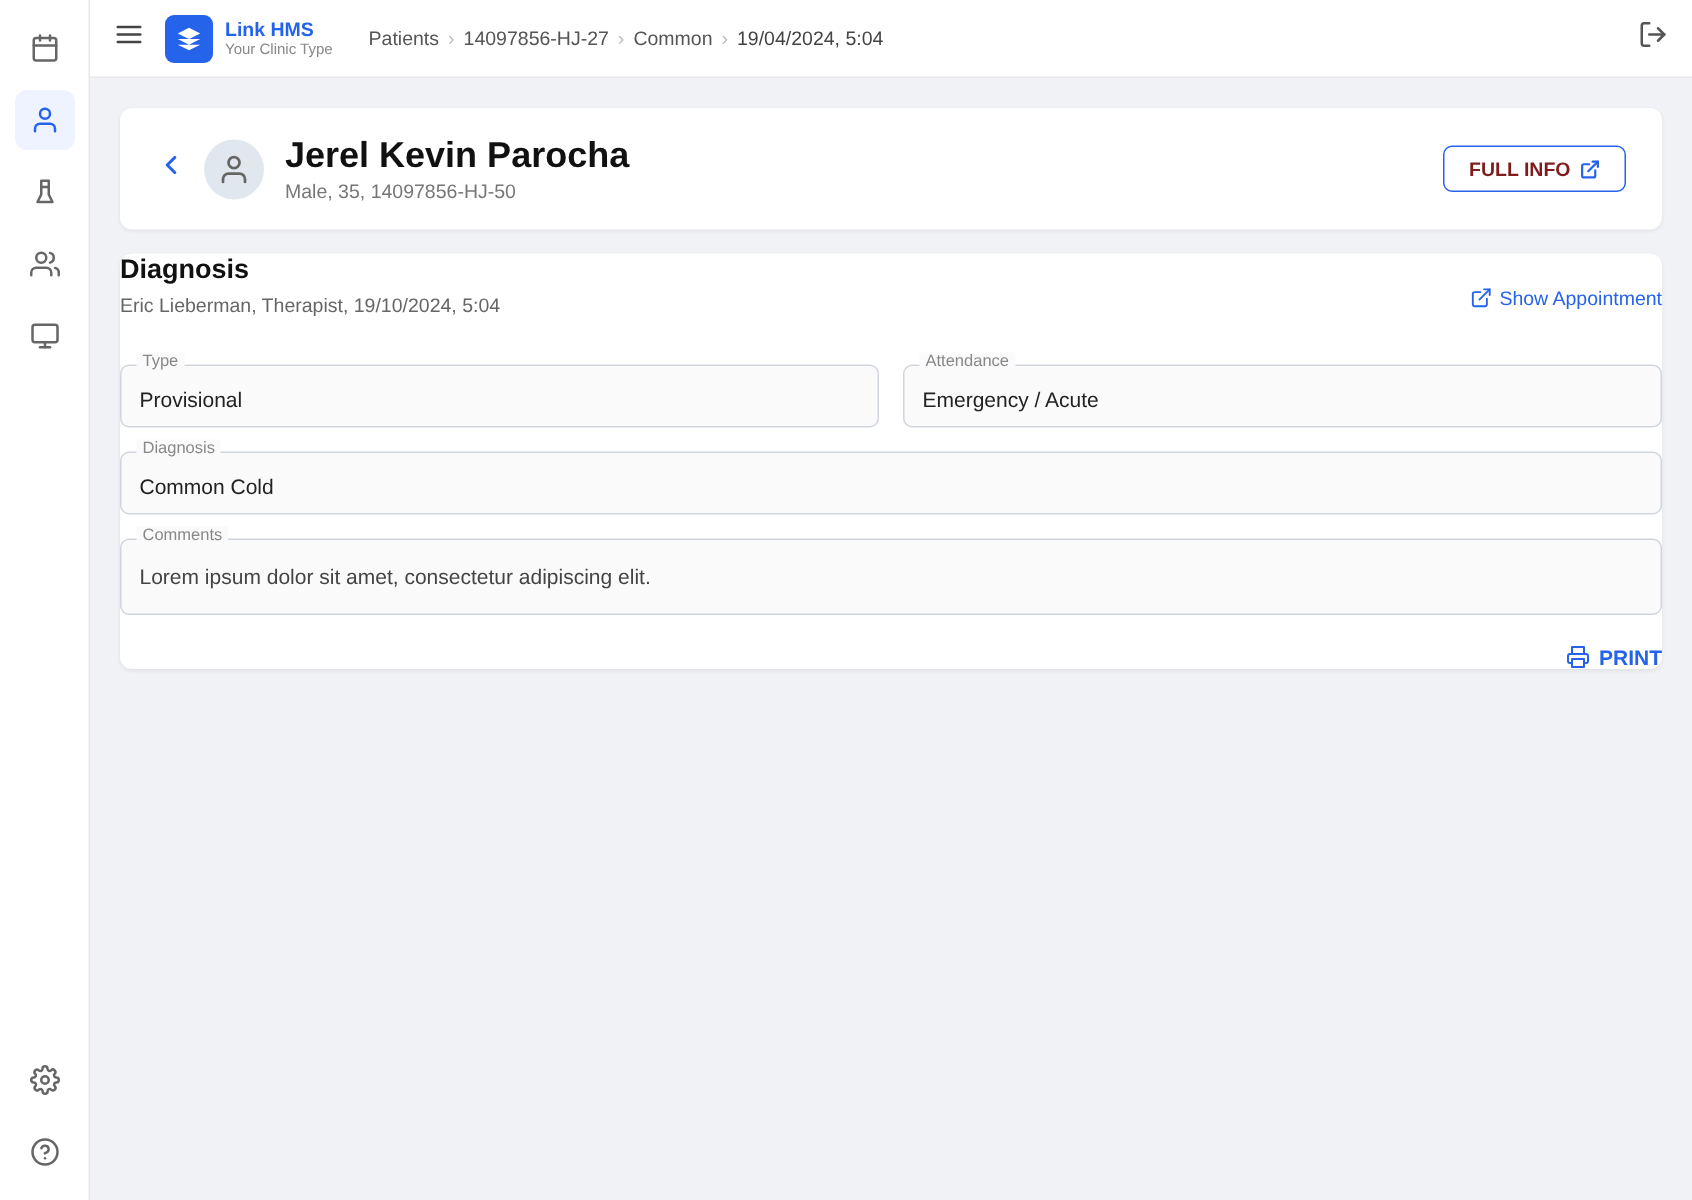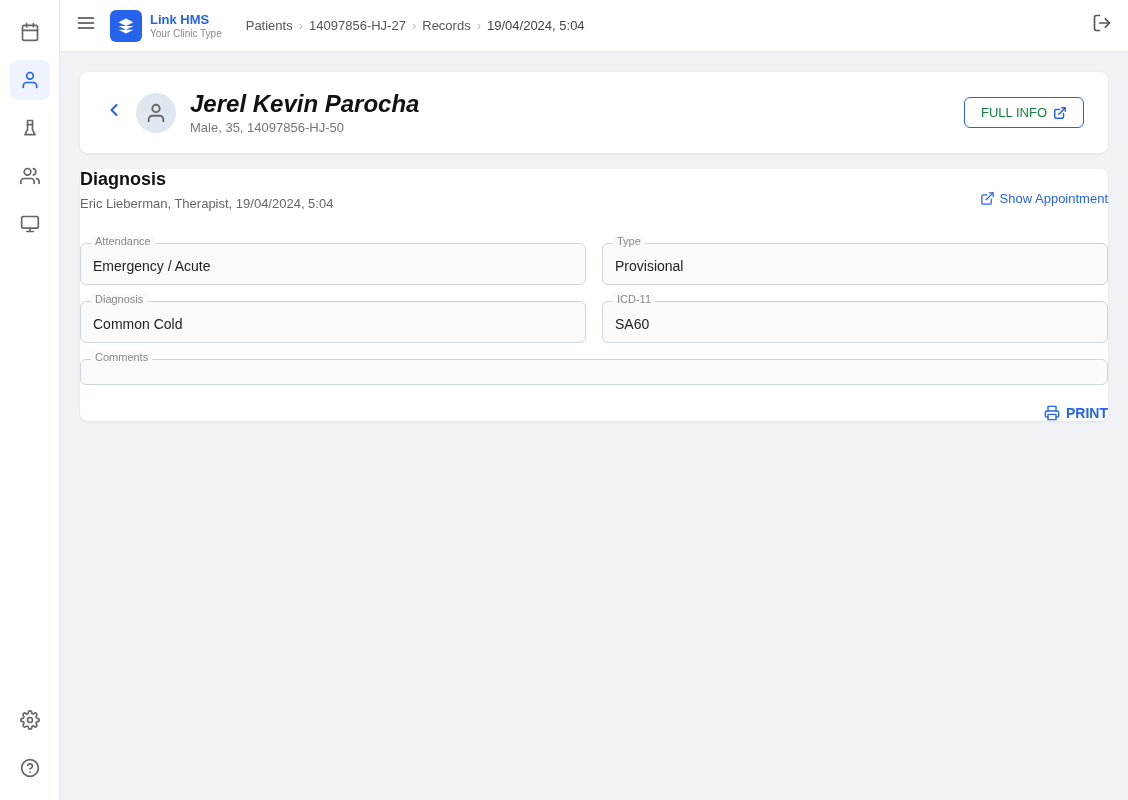--- a/index.html
+++ b/index.html
@@ -115,34 +115,34 @@
     .patient-avatar {
       width: 40px; height: 40px;
       border-radius: 50%;
       background: #e0e7ef;
       display: flex; align-items: center; justify-content: center;
       color: #555;
       font-size: 20px;
       margin-right: 14px;
     }
     .patient-info { flex: 1; }
-    .patient-name { font-size: 24px; font-weight: 600; color: #111; font-style: italic; }
+    .patient-name { font-size: 24px; font-weight: 600; color: #111; }
     .patient-meta { font-size: 13px; color: #777; margin-top: 2px; }
     .full-info-btn {
       border: 1.5px solid #2563eb;
       background: transparent;
-      color: #15803d;
+      color: #7f1d1d;
       padding: 7px 16px;
       border-radius: 6px;
       font-size: 13px;
       cursor: pointer;
       display: flex;
       align-items: center;
       gap: 6px;
-      font-weight: 400;
+      font-weight: 700;
       margin-left: 48px;
     }
 
     
     .diagnosis-card {
       background: #fff;
       border-radius: 8px;
       box-shadow: 0 1px 3px rgba(0,0,0,0.07);
     }
     .diagnosis-title { font-size: 18px; font-weight: 600; color: #111; margin-bottom: 6px; }
@@ -309,21 +309,21 @@
         <span class="logo-name">Link HMS</span>
         <span class="logo-sub">Your Clinic Type</span>
       </div>
     </div>
 
     <div class="breadcrumb">
       <a href="#">Patients</a>
       <span class="sep">›</span>
       <a href="#">14097856-HJ-27</a>
       <span class="sep">›</span>
-      <a href="#">Records</a>
+      <a href="#">Common</a>
       <span class="sep">›</span>
       <span class="current">19/04/2024, 5:04</span>
     </div>
 
     <div class="topbar-spacer"></div>
     <div class="logout-icon">
       <svg width="20" height="20" viewBox="0 0 24 24" fill="none" stroke="currentColor" stroke-width="2" stroke-linecap="round" stroke-linejoin="round">
           <path d="M9 21H5a2 2 0 0 1-2-2V5a2 2 0 0 1 2-2h4"></path>
           <polyline points="16 17 21 12 16 7"></polyline>
           <line x1="21" y1="12" x2="9" y2="12"></line>
@@ -357,56 +357,53 @@
             <line x1="10" y1="14" x2="21" y2="3"></line>
           </svg>
       </button>
     </div>
 
     <div class="diagnosis-card">
 
       <div class="card-header-row">
         <div>
           <div class="diagnosis-title">Diagnosis</div>
-          <div class="diagnosis-meta">Eric Lieberman, Therapist, 19/04/2024, 5:04</div>
+          <div class="diagnosis-meta">Eric Lieberman, Therapist, 19/10/2024, 5:04</div>
         </div>
         <button class="show-appt-btn">
           <svg width="15" height="15" viewBox="0 0 24 24" fill="none" stroke="#2563eb" stroke-width="2" stroke-linecap="round" stroke-linejoin="round">
               <path d="M18 13v6a2 2 0 0 1-2 2H5a2 2 0 0 1-2-2V8a2 2 0 0 1 2-2h6"></path>
               <polyline points="15 3 21 3 21 9"></polyline>
               <line x1="10" y1="14" x2="21" y2="3"></line>
             </svg>
           <span>Show Appointment</span>
         </button>
       </div>
 
       <div class="fields-row">
         <div class="field-group">
+          <span class="field-label">Type</span>
+          <div class="field-value">Provisional</div>
+        </div>
+        <div class="field-group">
           <span class="field-label">Attendance</span>
           <div class="field-value">Emergency / Acute</div>
-        </div>
-        <div class="field-group">
-          <span class="field-label">Type</span>
-          <div class="field-value">Provisional</div>
         </div>
       </div>
 
       <div class="fields-row">
         <div class="field-group">
           <span class="field-label">Diagnosis</span>
           <div class="field-value">Common Cold</div>
         </div>
-        <div class="field-group">
-          <span class="field-label">ICD-11</span>
-          <div class="field-value">SA60</div>
-        </div>
       </div>
 
       <div class="comments-group">
         <span class="comments-label">Comments</span>
+        <div class="comments-text">Lorem ipsum dolor sit amet, consectetur adipiscing elit.</div>
       </div>
 
       <div class="card-footer">
         <button class="print-btn">
           <svg width="16" height="16" viewBox="0 0 24 24" fill="none" stroke="#2563eb" stroke-width="2" stroke-linecap="round" stroke-linejoin="round">
               <polyline points="6 9 6 2 18 2 18 9"></polyline>
               <path d="M6 18H4a2 2 0 0 1-2-2v-5a2 2 0 0 1 2-2h16a2 2 0 0 1 2 2v5a2 2 0 0 1-2 2h-2"></path>
               <rect x="6" y="14" width="12" height="8"></rect>
             </svg>
           <span>PRINT</span>

